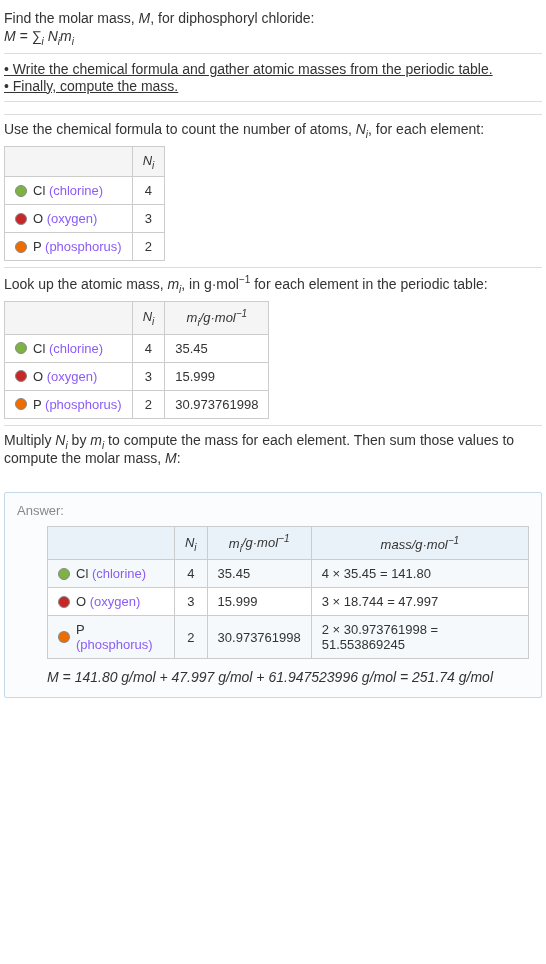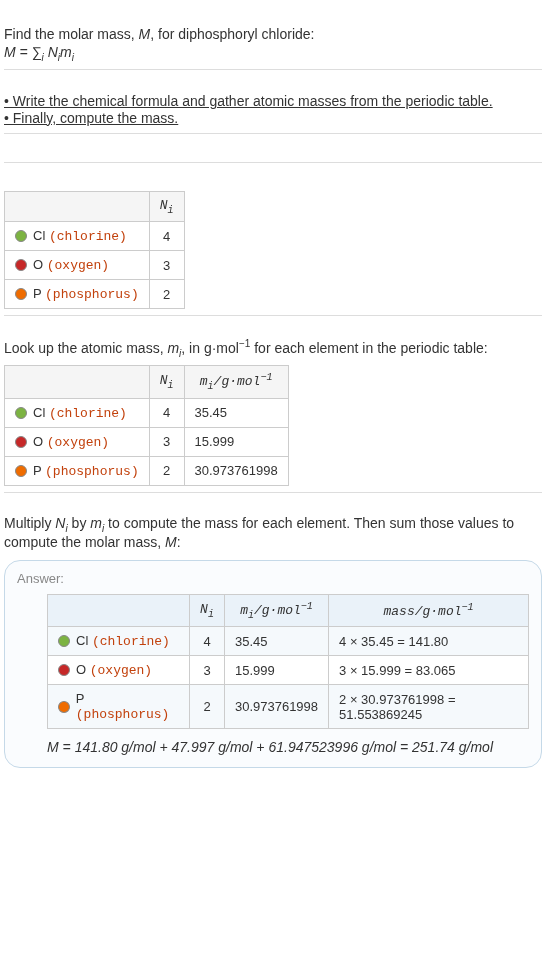--- a/index.html
+++ b/index.html
@@ -11,21 +11,20 @@
       font-family: Arial, sans-serif;
       font-size: 14px;
       color: #333;
       background: #fff;
       width: 546px;
       padding: 4px;
     }
     .section {
       padding: 6px 0;
       border-bottom: 1px solid #ddd;
-      margin-top: 16px;
     }
     .section:last-child {
       border-bottom: none;
     }
     .formula-line {
       font-style: italic;
       margin-top: 2px;
     }
     .sub {
       font-size: 10px;
@@ -50,46 +49,44 @@
       border: 1px solid #ccc;
       padding: 6px 10px;
       text-align: left;
       font-size: 13px;
     }
     th {
       background: #f5f5f5;
       font-style: italic;
       font-weight: normal;
       text-align: center;
-      font-family: Liberation Mono, monospace;
     }
     td.center {
       text-align: center;
     }
     .element-cell {
       display: flex;
       align-items: center;
       gap: 6px;
     }
     .swatch {
       width: 12px;
       height: 12px;
       border-radius: 50%;
       display: inline-block;
       border: 1px solid #888;
     }
     .element-name {
-      color: #c2410c;
-      font-family: Liberation Mono, monospace;
+      color: #8b5cf6;
     }
     .answer-box {
       border: 1px solid #c5d9e8;
-      border-radius: 16px;
+      border-radius: 2px;
       padding: 10px 12px 12px 12px;
-      margin-top: 4px;
+      margin-top: 20px;
       background: #fafcfe;
     }
     .answer-label {
       color: #888;
       font-size: 13px;
       margin-bottom: 8px;
     }
     .answer-box table {
       margin-left: 30px;
     }
@@ -129,20 +126,21 @@
   <div class="bullet-list">
     <div class="bullet-item">• Write the chemical formula and gather atomic masses from the periodic table.</div>
     <div class="bullet-item">• Finally, compute the mass.</div>
   </div>
 </div>
 
 <div class="section">
 </div>
 
 <div class="section">
+  <div class="intro-text">Use the chemical formula to count the number of atoms, <span class="italic">N<span class="sub">i</span></span>, for each element:</div>
   <table>
     <tbody>
         <tr>
       <th></th>
       <th><span class="italic">N<span class="sub">i</span></span></th>
     </tr>
     <tr>
       <td>
             <span class="element-cell">
               <span class="swatch" style="background:#7cb342"></span>
@@ -243,21 +241,21 @@
     </tr>
     <tr>
       <td>
             <span class="element-cell">
               <span class="swatch" style="background:#c62828"></span>
               <span><span>O</span> <span class="element-name">(oxygen)</span></span>
             </span>
           </td>
       <td class="center">3</td>
       <td>15.999</td>
-      <td>3 × 15.999 = 83.065</td>
+      <td>3 × 18.744 = 47.997</td>
     </tr>
     <tr>
       <td>
             <span class="element-cell">
               <span class="swatch" style="background:#ef6c00"></span>
               <span><span>P</span> <span class="element-name">(phosphorus)</span></span>
             </span>
           </td>
       <td class="center">2</td>
       <td>30.973761998</td>

